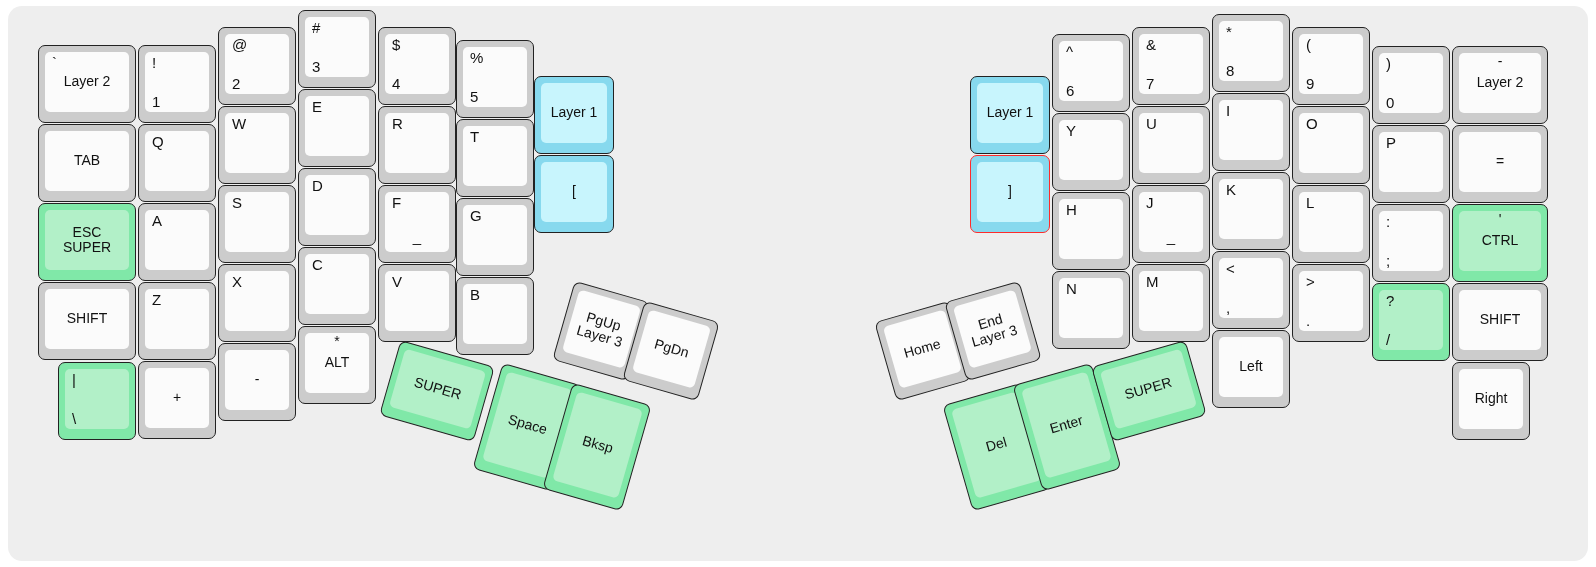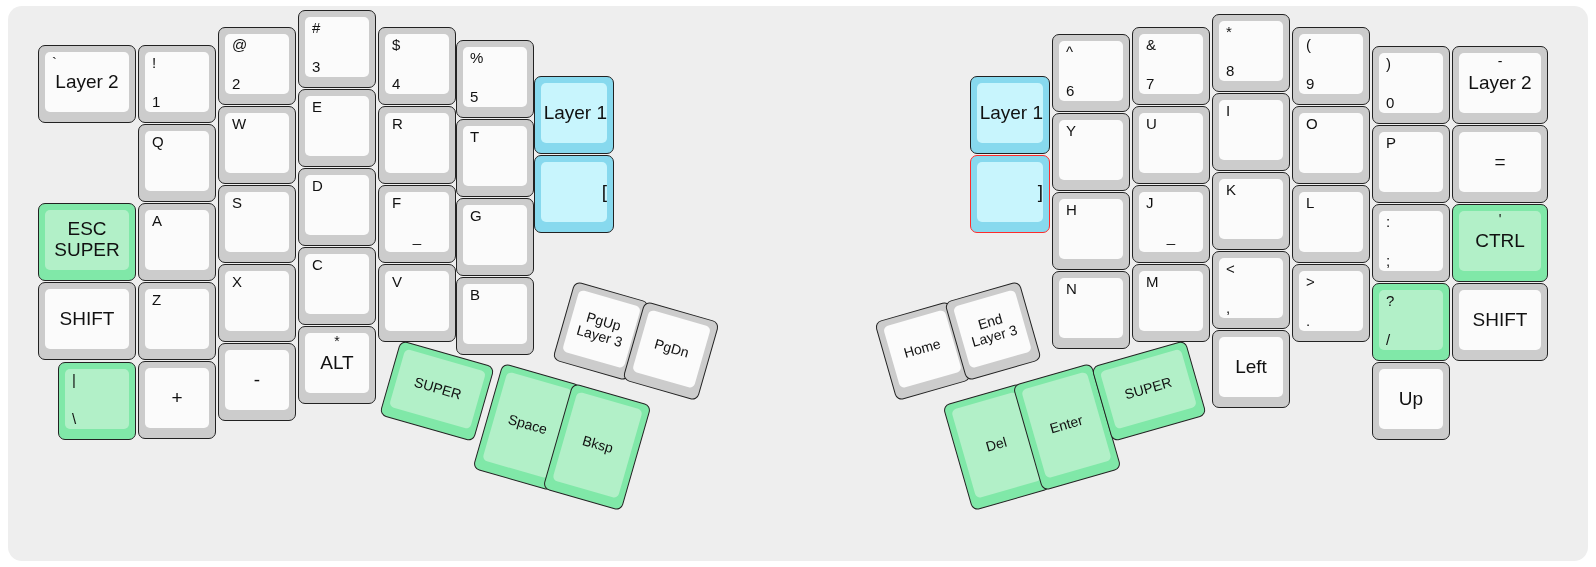--- a/index.html
+++ b/index.html
@@ -12,45 +12,50 @@
   
   .key{position:absolute;box-sizing:border-box;
        background:#cccccc;border:1.6px solid #222;border-radius:7px;}
   .key .face{position:absolute;left:6px;top:6px;right:6px;bottom:10px;
        background:#fbfbfb;border-radius:5px;
        display:flex;flex-direction:column;align-items:center;justify-content:center;}
 
   .key.green{background:#80e8a8;}
   .key.green .face{background:#b2f0c8;}
   .key.blue{background:#87d9ee;}
-  .key.blue .face{background:#c8f5fd;align-items:flex-end;}
+  .key.blue .face{background:#c8f5fd;}
   .key.sel{border-color:#ff2b2b;}
 
   
   .lg{color:#111;line-height:1.08;text-align:center;white-space:pre;}
   .lg.top{font-size:15px;position:absolute;left:7px;top:3px;text-align:left;}
-  .lg.ctr{font-size:19px;}
+  .lg.ctr{font-size:14px;}
   .lg.ctr2{font-size:14px;}
   .lg.bl{font-size:15px;position:absolute;left:7px;bottom:2px;text-align:left;}
   .lg.tc{font-size:14px;position:absolute;top:1px;left:0;right:0;text-align:center;}
   .lg.home{position:absolute;bottom:7px;left:0;right:0;text-align:center;
            font-size:15px;color:#111;}
 
   .rot{transform-origin:50% 50%;}
 </style>
 </head>
 <body>
 
 <div id="kb-canvas">
     <div class="key" style="left: 30px; top: 39px; width: 98px; height: 78px;">
       <div class="face">
         <div class="lg top">`</div>
         <div class="lg ctr">Layer 2</div>
       </div>
     </div>
+    <div class="key" style="left: 30px; top: 118px; width: 98px; height: 78px;">
+      <div class="face">
+        <div class="lg ctr">TAB</div>
+      </div>
+    </div>
     <div class="key green" style="left: 30px; top: 197px; width: 98px; height: 78px;">
       <div class="face">
         <div class="lg ctr">ESC
 SUPER</div>
       </div>
     </div>
     <div class="key" style="left: 30px; top: 276px; width: 98px; height: 78px;">
       <div class="face">
         <div class="lg ctr">SHIFT</div>
       </div>
@@ -337,25 +342,20 @@
         <div class="lg top">:</div>
         <div class="lg bl">;</div>
       </div>
     </div>
     <div class="key green" style="left: 1364px; top: 277px; width: 78px; height: 78px;">
       <div class="face">
         <div class="lg top">?</div>
         <div class="lg bl">/</div>
       </div>
     </div>
-    <div class="key" style="left: 1364px; top: 356px; width: 78px; height: 78px;">
-      <div class="face">
-        <div class="lg ctr">Up</div>
-      </div>
-    </div>
     <div class="key" style="left: 1444px; top: 40px; width: 96px; height: 78px;">
       <div class="face">
         <div class="lg tc">-</div>
         <div class="lg ctr">Layer 2</div>
       </div>
     </div>
     <div class="key" style="left: 1444px; top: 119px; width: 96px; height: 78px;">
       <div class="face">
         <div class="lg ctr">=</div>
       </div>
@@ -364,20 +364,25 @@
       <div class="face">
         <div class="lg tc">'</div>
         <div class="lg ctr">CTRL</div>
       </div>
     </div>
     <div class="key" style="left: 1444px; top: 277px; width: 96px; height: 78px;">
       <div class="face">
         <div class="lg ctr">SHIFT</div>
       </div>
     </div>
+    <div class="key" style="left: 1444px; top: 356px; width: 78px; height: 78px;">
+      <div class="face">
+        <div class="lg ctr">Right</div>
+      </div>
+    </div>
     <div class="key rot" style="left: 876px; top: 304px; width: 78px; height: 82px; transform: rotate(-16deg);">
       <div class="face">
         <div class="lg ctr2">Home</div>
       </div>
     </div>
     <div class="key rot" style="left: 946px; top: 284px; width: 78px; height: 82px; transform: rotate(-16deg);">
       <div class="face">
         <div class="lg ctr2">End
 Layer 3</div>
       </div>

